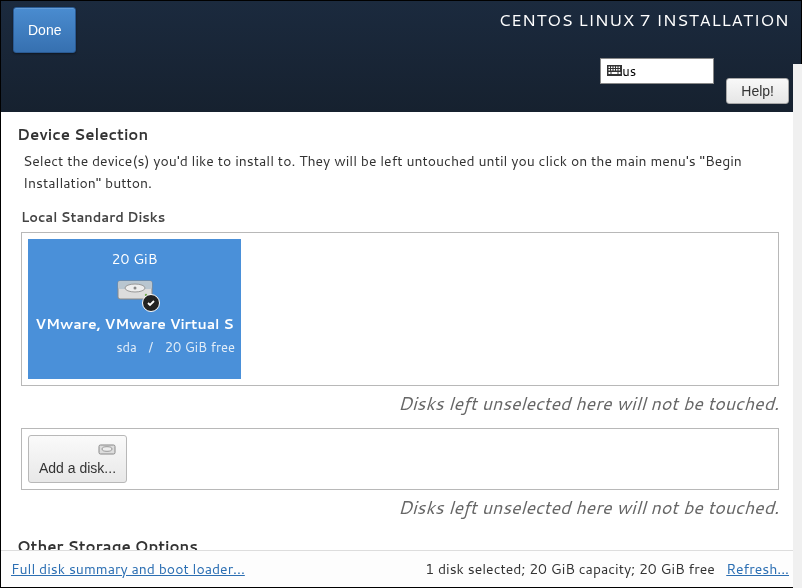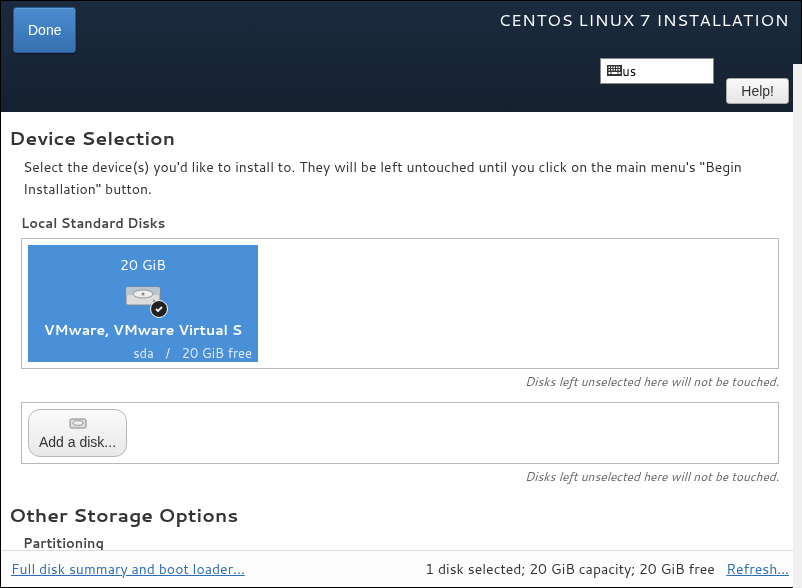--- a/index.html
+++ b/index.html
@@ -88,80 +88,80 @@
     padding: 8px 10px 0 8px;
     position: relative;
   }
   .scrollbar {
     position: absolute;
     right: 0; top: 64px; bottom: 0;
     width: 9px;
     background: #f0f0f0;
   }
   h2.section {
-    font-size: 19px;
+    font-size: 15px;
     font-weight: bold;
     color: #333;
-    margin: 4px 0 6px 0;
+    margin: 4px 0 6px 8px;
   }
   .desc {
     font-size: 14px;
     color: #333;
     margin: 0 14px 14px 14px;
     line-height: 1.55;
   }
   .sub-label {
     font-size: 13px;
     font-weight: bold;
     color: #444;
     margin: 0 0 6px 12px;
   }
   .disk-box {
     border: 1px solid #b8b8b8;
     margin: 0 12px 4px 12px;
     padding: 6px;
     min-height: 76px;
   }
   .disk-tile {
-    width: 230px;
+    width: 213px;
     background: #4a90d9;
     color: #fff;
     text-align: center;
-    padding: 10px 6px 0 6px;
+    padding: 10px 6px 23px 6px;
     position: relative;
   }
   .disk-size { font-size: 14px; margin-bottom: 4px; }
   .disk-ico-wrap { position: relative; display: inline-block; margin-bottom: 6px; }
   .disk-name { font-weight: bold; font-size: 14px; white-space: nowrap; overflow: hidden; }
   .disk-sub { font-size: 13px; color: #e2edf8; margin-top: 4px; text-align: right; }
   .disk-sub .sep { margin: 0 8px; }
   .check-badge {
     position: absolute; right: -6px; bottom: -4px;
     width: 18px; height: 18px;
     background: #222; border-radius: 50%;
     display:flex;align-items:center;justify-content:center;
     border: 1px solid #fff;
   }
   .note-right {
     text-align: right;
     font-style: italic;
     color: #666;
-    font-size: 12px;
+    font-size: 18px;
     margin: 4px 12px 12px 0;
   }
   .add-disk-btn {
     background: linear-gradient(#fafafa, #e8e8e8);
     border: 1px solid #b8b8b8;
-    border-radius: 12px;
+    border-radius: 3px;
     padding: 6px 10px 6px 10px;
     font-size: 14px;
     cursor: pointer;
     display: flex;
     flex-direction: column;
-    align-items: center;
+    align-items: flex-end;
     gap: 4px;
     color: #333;
   }
   .add-disk-box { margin: 0 12px 4px 12px; border: 1px solid #b8b8b8; padding: 6px; display: flex; }
   h2.section.other { margin-top: 16px; }
   .part-label {
     font-size: 13px;
     font-weight: bold;
     color: #444;
     margin: 6px 0 0 14px;

